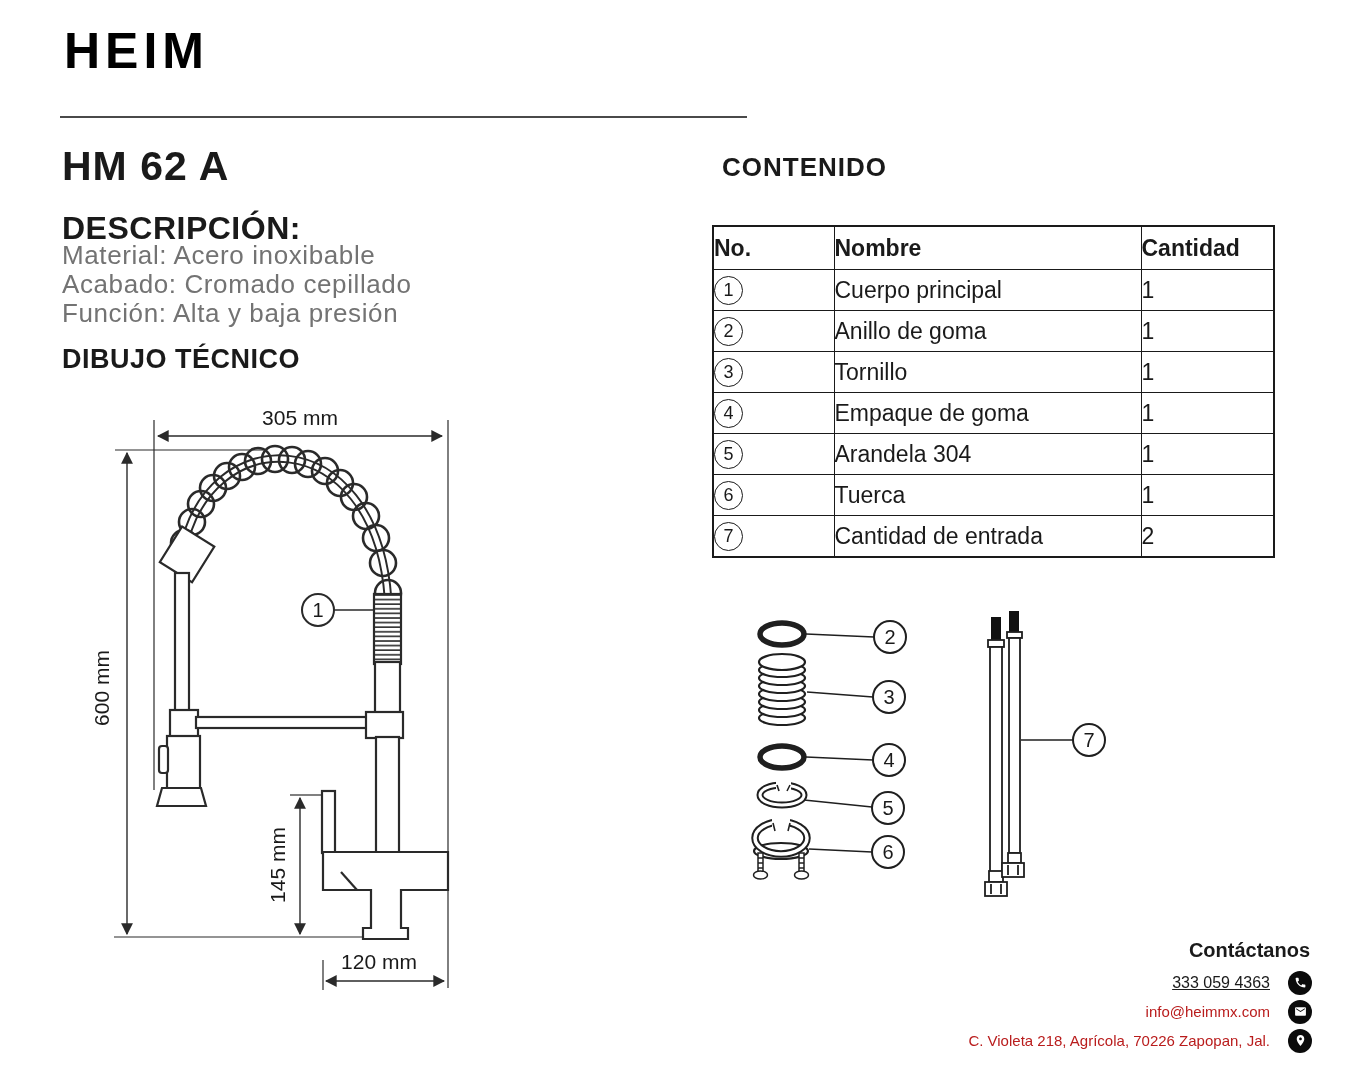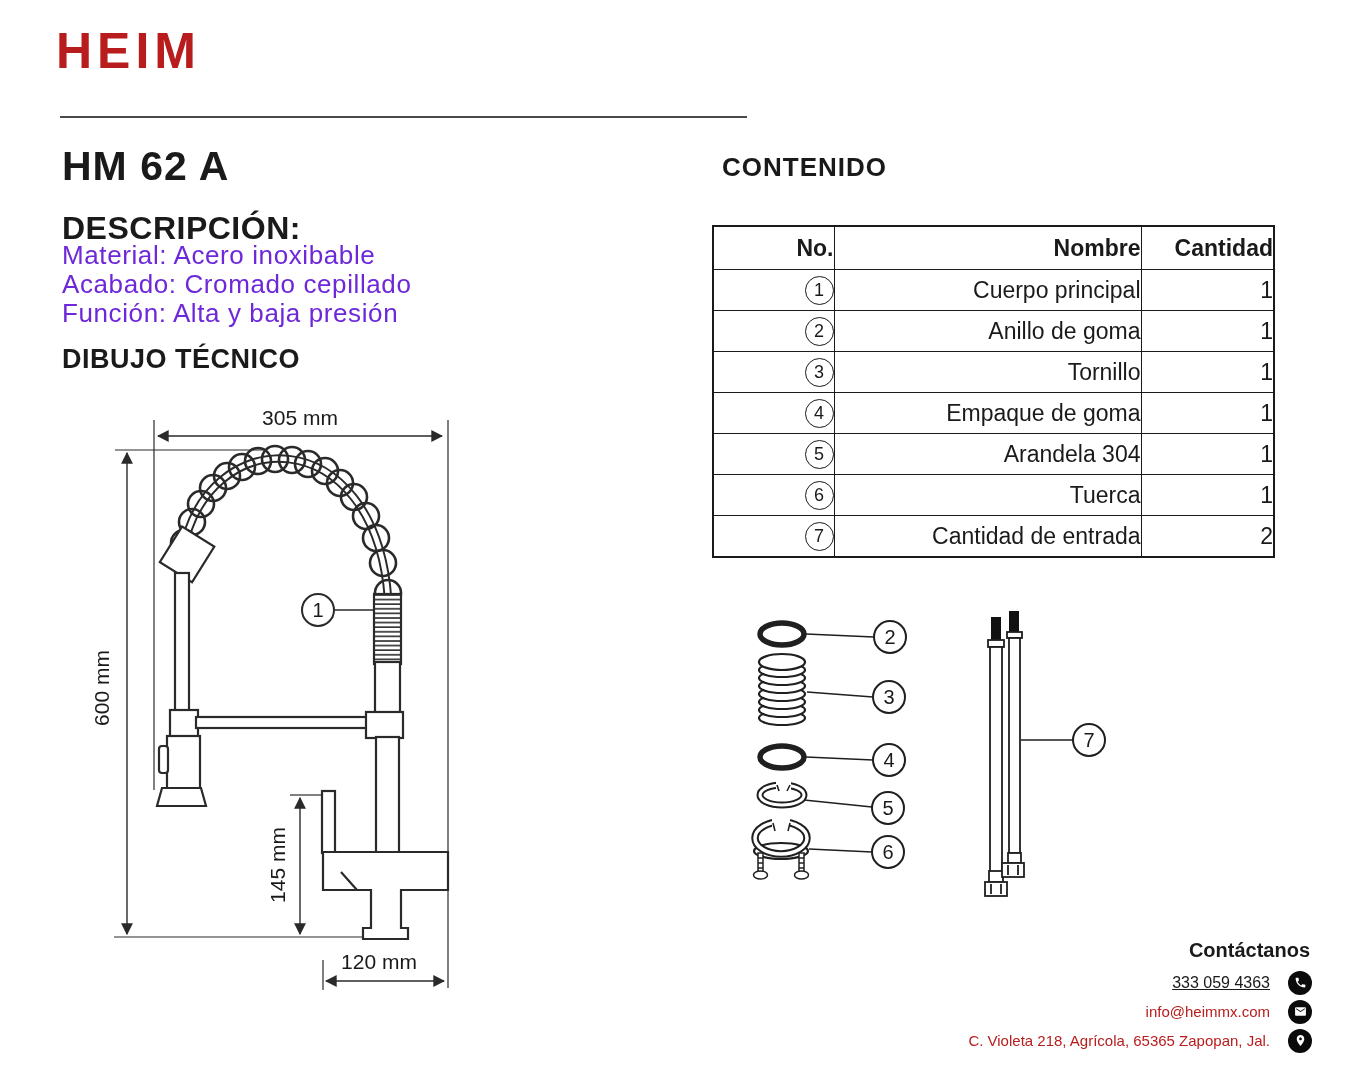--- a/index.html
+++ b/index.html
@@ -3,33 +3,33 @@
 <meta charset="utf-8">
 <style>
   html,body{margin:0;padding:0;}
   body{
     width:1350px;height:1080px;position:relative;overflow:hidden;
     background:#ffffff;color:#1a1a1a;
     font-family:"Liberation Sans","DejaVu Sans",sans-serif;
   }
   .abs{position:absolute;}
   
-  .logo{left:56px;top:22px;font-size:50px;font-weight:900;letter-spacing:5px;color:#b91c1c;}
+  .logo{left:64px;top:22px;font-size:50px;font-weight:900;letter-spacing:5px;color:#000000;}
   .header-rule{left:60px;top:116px;width:687px;height:2px;background:#4a4a4a;}
   
   .model{left:62px;top:143px;font-size:41px;font-weight:700;letter-spacing:1px;}
   .desc-heading{left:62px;top:210px;font-size:32px;font-weight:700;letter-spacing:.5px;}
-  .desc-lines{left:62px;top:241px;font-size:26px;line-height:29px;letter-spacing:.6px;color:#6d28d9;}
+  .desc-lines{left:62px;top:241px;font-size:26px;line-height:29px;letter-spacing:.6px;color:#737373;}
   .dibujo-heading{left:62px;top:344px;font-size:27px;font-weight:700;letter-spacing:.5px;}
   
   .contenido-heading{left:722px;top:152px;font-size:26px;font-weight:700;letter-spacing:1px;}
   
   .contents-table{left:712px;top:225px;border-collapse:collapse;table-layout:fixed;font-size:23px;}
   .contents-table th,.contents-table td{
-    border:1.5px solid #1a1a1a;text-align:right;vertical-align:middle;padding:0;
+    border:1.5px solid #1a1a1a;text-align:left;vertical-align:middle;padding:0;
   }
   .contents-table{border:2.5px solid #1a1a1a;}
   .contents-table th{height:42px;font-weight:700;}
   .contents-table td{height:40px;}
   .col-no{width:121px;}
   .col-nombre{width:307px;}
   .col-cantidad{width:133px;}
   .cnum{
     display:inline-flex;width:27px;height:27px;border:1.8px solid #1a1a1a;border-radius:50%;
     align-items:center;justify-content:center;font-size:18px;line-height:1;
@@ -313,20 +313,20 @@
   <div class="contact-row">
     <span class="txt">info@heimmx.com</span>
     <span class="cicon">
       <svg width="13" height="13" viewBox="0 0 24 24">
         <path fill="#ffffff" d="M20 4H4c-1.1 0-2 .9-2 2v12c0 1.1.9 2 2 2h16c1.1 0 2-.9 2-2V6c0-1.1-.9-2-2-2zm0 4l-8 5-8-5V6l8 5 8-5v2z"></path>
       </svg>
     </span>
   </div>
 
   <div class="contact-row">
-    <span class="txt">C. Violeta 218, Agrícola, 65365 Zapopan, Jal.</span>
+    <span class="txt">C. Violeta 218, Agrícola, 70226 Zapopan, Jal.</span>
     <span class="cicon">
       <svg width="13" height="13" viewBox="0 0 24 24">
         <path fill="#ffffff" d="M12 2C8.1 2 5 5.1 5 9c0 5.2 7 13 7 13s7-7.8 7-13c0-3.9-3.1-7-7-7zm0 9.5c-1.4 0-2.5-1.1-2.5-2.5S10.6 6.5 12 6.5s2.5 1.1 2.5 2.5-1.1 2.5-2.5 2.5z"></path>
       </svg>
     </span>
   </div>
 </div>
 
 </body></html>

